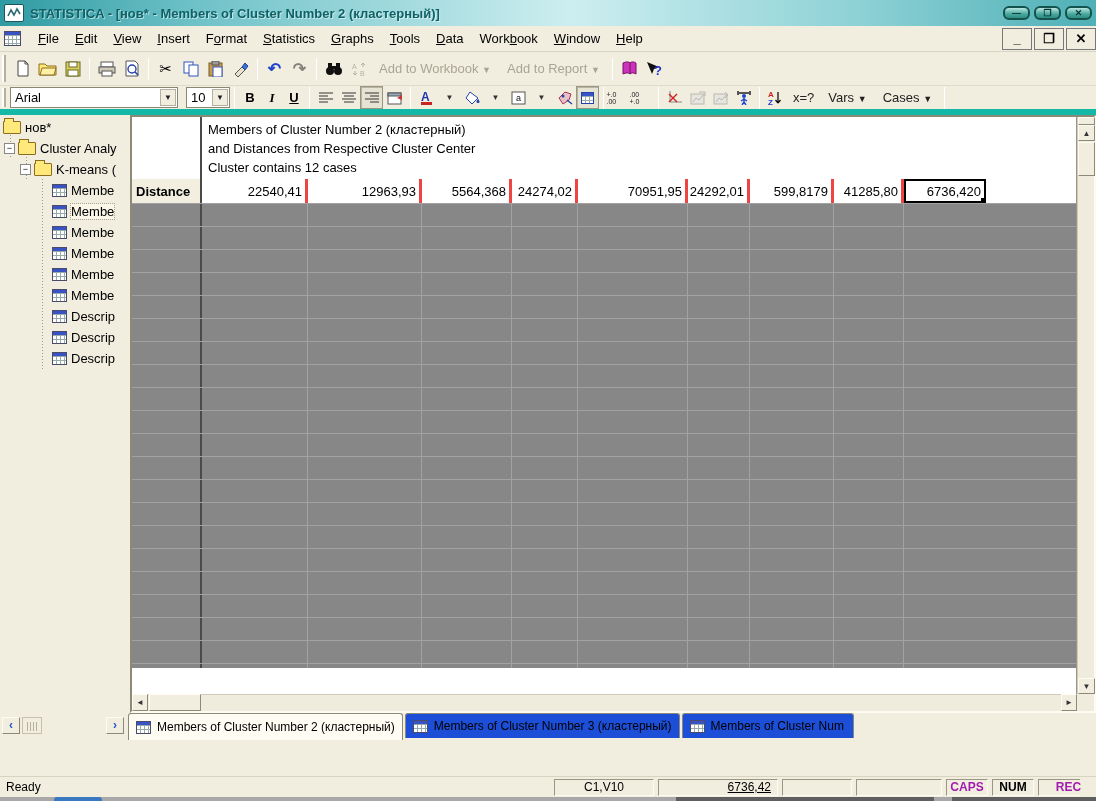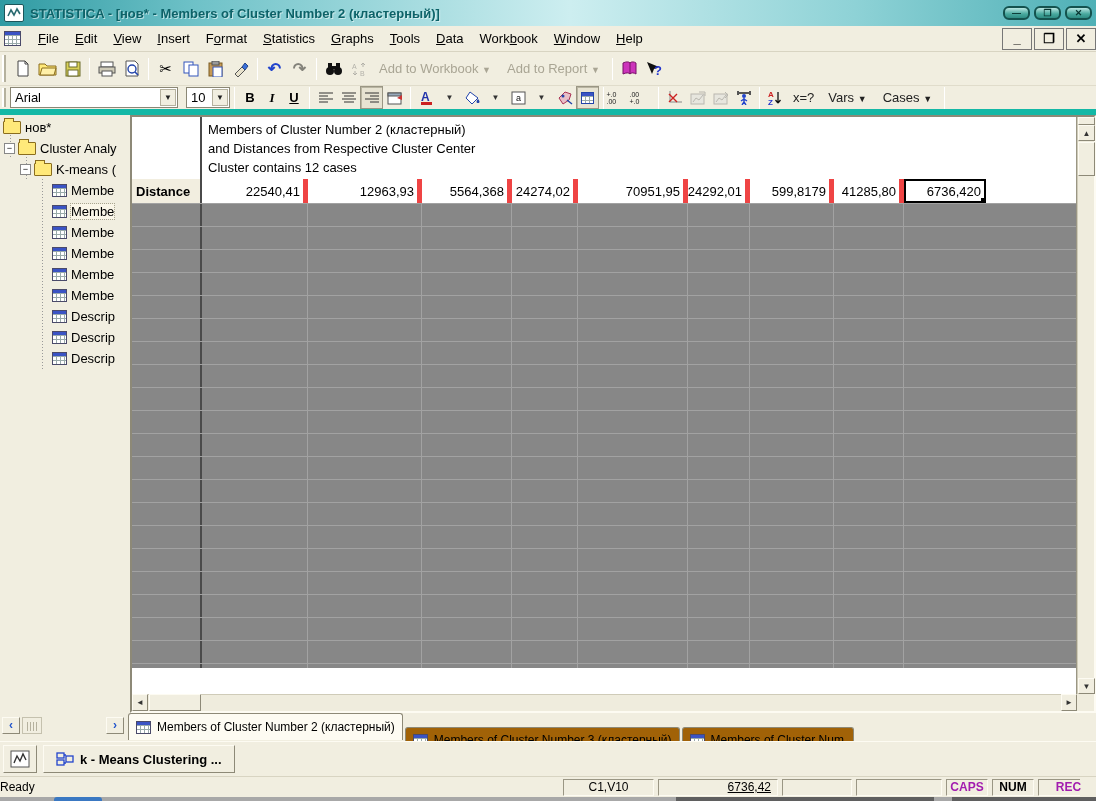--- a/index.html
+++ b/index.html
@@ -80,21 +80,21 @@
   .titleblock{display:flex;height:62px;}
   .corner{width:70px;border-right:2px solid #4a4a4a;flex:none;}
   .titlelines{padding:3px 0 0 6px;font-size:13px;line-height:19px;white-space:nowrap;}
   .hrow{display:flex;height:26px;border-top:1px solid #888;border-bottom:2px solid #4a4a4a;overflow:hidden;}
   .rowhdr{width:70px;flex:none;background:#f2eee0;border-right:2px solid #4a4a4a;
     display:flex;align-items:center;padding-left:4px;font-weight:bold;}
   .hcell{background:#f2eee0;border-right:1px solid #bab6a4;display:flex;align-items:center;
     justify-content:center;font-size:12px;flex:none;overflow:hidden;white-space:nowrap;}
   .hcell.selcol{background:#fbe9ec;font-weight:bold;}
   .drow{display:flex;height:24px;overflow:hidden;}
-  .vcell{background:#fff;border-right:5px solid #ef4444;display:flex;align-items:center;
+  .vcell{background:#fff;border-right:3px solid #ef4444;display:flex;align-items:center;
     justify-content:flex-end;padding-right:3px;font-size:13px;flex:none;overflow:hidden;white-space:nowrap;}
   .vcell.selcell{border:2px solid #000;position:relative;}
   .handle{position:absolute;right:-1px;bottom:-1px;width:4px;height:4px;background:#000;}
   .c0{width:106px}.c1{width:114px}.c2{width:90px}.c3{width:66px}.c4{width:110px}
   .c5{width:62px}.c6{width:84px}.c7{width:70px}.c8{width:82px}.c9{width:152px}
   .hcell.c9{justify-content:flex-start;padding-left:10px;}
   .gray-area{height:465px;background-color:#878787;
     background-image:
       repeating-linear-gradient(to bottom,#a2a2a2 0 1px,rgba(0,0,0,0) 1px 23px),
       linear-gradient(#4a4a4a,#4a4a4a),
@@ -125,43 +125,43 @@
   .tabsrow{position:absolute;left:0;top:713px;width:1096px;height:28px;background:#f1eee0;
     display:flex;align-items:flex-start;}
   .tabscroller{width:128px;height:20px;margin-top:2px;display:flex;align-items:center;flex:none;
     padding-left:2px;position:relative;}
   .tsbtn{width:18px;height:17px;background:#f1eee0;border:1px solid;border-color:#fdfbf2 #8d8977 #8d8977 #fdfbf2;
     color:#2255cc;font-weight:bold;font-size:12px;display:flex;align-items:center;justify-content:center;}
   .tsgrip{width:20px;height:17px;background:#f1eee0;border:1px solid #c5c1ae;margin-left:2px;
     background-image:repeating-linear-gradient(to right,#b5b19e 0 1px,rgba(0,0,0,0) 1px 3px);
     background-size:10px 9px;background-repeat:no-repeat;background-position:4px 4px;}
   .tsbtn.next{position:absolute;right:4px;}
-  .tab{height:25px;margin-top:14px;border:1px solid #8d8977;border-bottom:none;border-radius:3px 3px 0 0;
-    background:#a16207;display:flex;align-items:center;padding:0 7px;margin-right:2px;
+  .tab{height:25px;margin-top:0;border:1px solid #8d8977;border-bottom:none;border-radius:3px 3px 0 0;
+    background:#1d4ed8;display:flex;align-items:center;padding:0 7px;margin-right:2px;
     white-space:nowrap;overflow:hidden;font-size:12px;flex:none;}
   .tab.active{background:#fdfbf2;height:27px;margin-top:0;font-weight:normal;}
   .tab .sheet-ico{margin-right:6px;}
   .tab.cut{width:172px;margin-right:0;}
 
   
   .taskbar{position:absolute;left:0;top:741px;width:1096px;height:35px;background:#f1eee0;
     border-top:1px solid #fdfbf2;display:flex;align-items:center;padding-left:3px;}
   .tkbtn{height:28px;background:#f1eee0;border:1px solid;border-color:#fdfbf2 #8d8977 #8d8977 #fdfbf2;
     display:flex;align-items:center;justify-content:center;margin-right:6px;}
   .logo-btn{width:34px;}
   .clust-btn{padding:0 12px;font-weight:bold;font-size:13px;}
   .clust-ico{width:18px;height:16px;margin-right:6px;}
 
   
   .statusbar{position:absolute;left:0;top:776px;width:1096px;height:21px;background:#f1eee0;
     border-top:1px solid #d8d4c2;display:flex;align-items:center;font-size:12px;}
-  .st-ready{flex:1;}
+  .st-ready{padding-left:6px;flex:1;}
   .st-panel{height:17px;border:1px solid;border-color:#9a9684 #fdfbf2 #fdfbf2 #9a9684;
     margin-right:4px;display:flex;align-items:center;padding:0 6px;flex:none;}
-  .p-cell{width:91px;justify-content:center;}
+  .p-cell{width:100px;justify-content:center;}
   .p-val{width:120px;justify-content:flex-end;text-decoration:underline;}
   .p-e1{width:70px;}
   .p-e2{width:86px;}
   .p-key{width:42px;justify-content:center;font-weight:bold;}
   .off{color:#a21caf;}
 
   .bottomstrip{position:absolute;left:0;top:797px;width:1096px;height:4px;background:#a8a8a8;}
   .bseg{position:absolute;top:0;height:4px;background:#5f5f5f;}
   .bstart{position:absolute;left:54px;top:0;width:48px;height:4px;border-radius:3px 3px 0 0;background:#3a78c2;}
 
@@ -569,39 +569,20 @@
       <div class="sheet-ico"></div>
       <span>Members of Cluster Number 3 (кластерный)</span>
     </div>
     <div class="tab cut">
       <div class="sheet-ico"></div>
       <span>Members of Cluster Num</span>
     </div>
 
   </div>
 
-  <div class="taskbar">
-    <div class="tkbtn logo-btn">
-      <svg width="20" height="18">
-          <rect x="1" y="1" width="18" height="16" fill="#fff" stroke="#555"></rect>
-          <polyline points="4,13 7,6 10,11 13,4 16,10" fill="none" stroke="#333" stroke-width="1.4"></polyline>
-        </svg>
-    </div>
-    <div class="tkbtn clust-btn">
-      <svg class="clust-ico" width="18" height="16">
-          <g fill="none" stroke="#2244cc" stroke-width="1.3">
-            <rect x="1" y="2" width="7" height="5"></rect>
-            <rect x="1" y="9" width="7" height="5"></rect>
-            <rect x="10" y="5" width="7" height="6"></rect>
-            <path d="M8 4h2M8 12h2"></path>
-          </g>
-        </svg>
-      <span>k - Means Clustering ...</span>
-    </div>
-  </div>
 
   <div class="statusbar">
     <div class="st-ready">Ready</div>
     <div class="st-panel p-cell">C1,V10</div>
     <div class="st-panel p-val">6736,42</div>
     <div class="st-panel p-e1"></div>
     <div class="st-panel p-e2"></div>
     <div class="st-panel p-key off">CAPS</div>
     <div class="st-panel p-key">NUM</div>
     <div class="st-panel p-key off" style="margin-right:16px;border-right:none;padding-left:24px;">REC</div>

